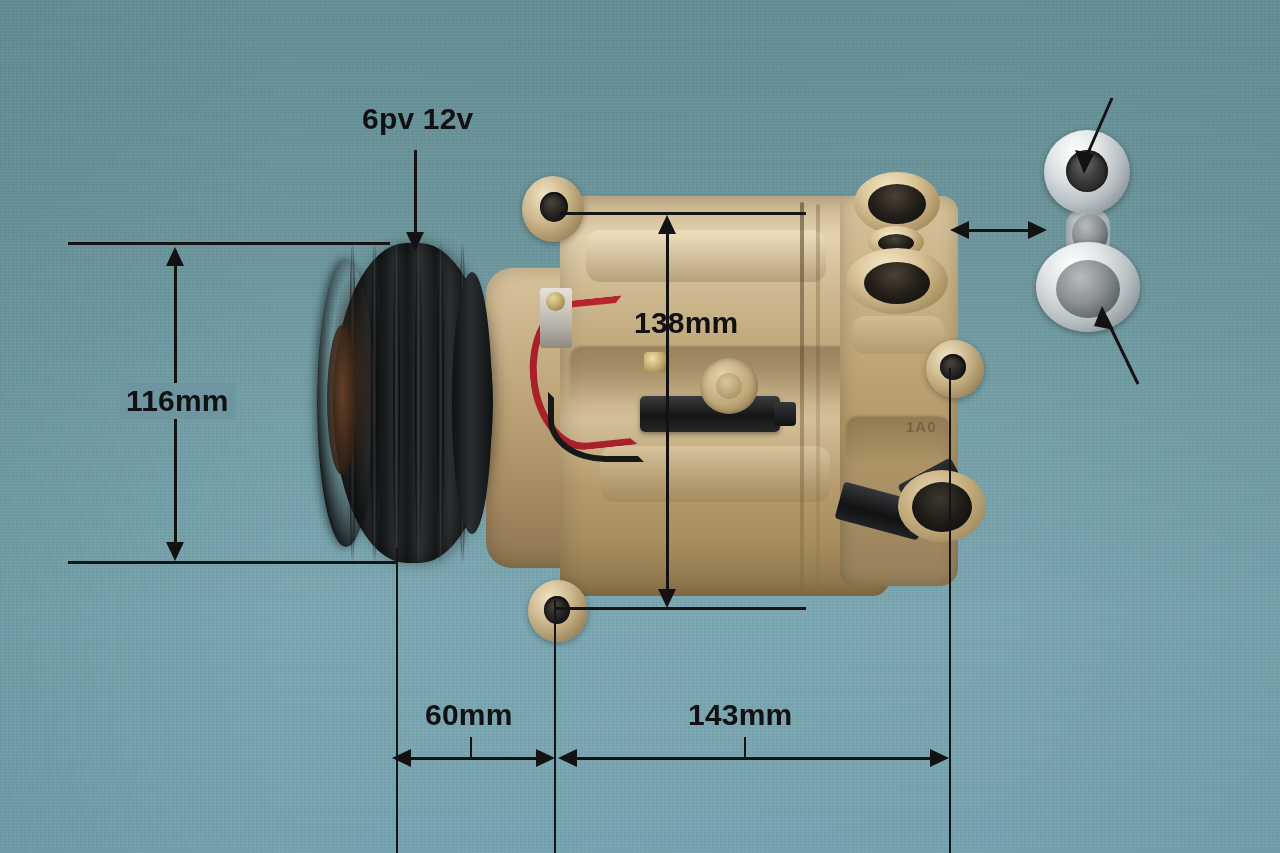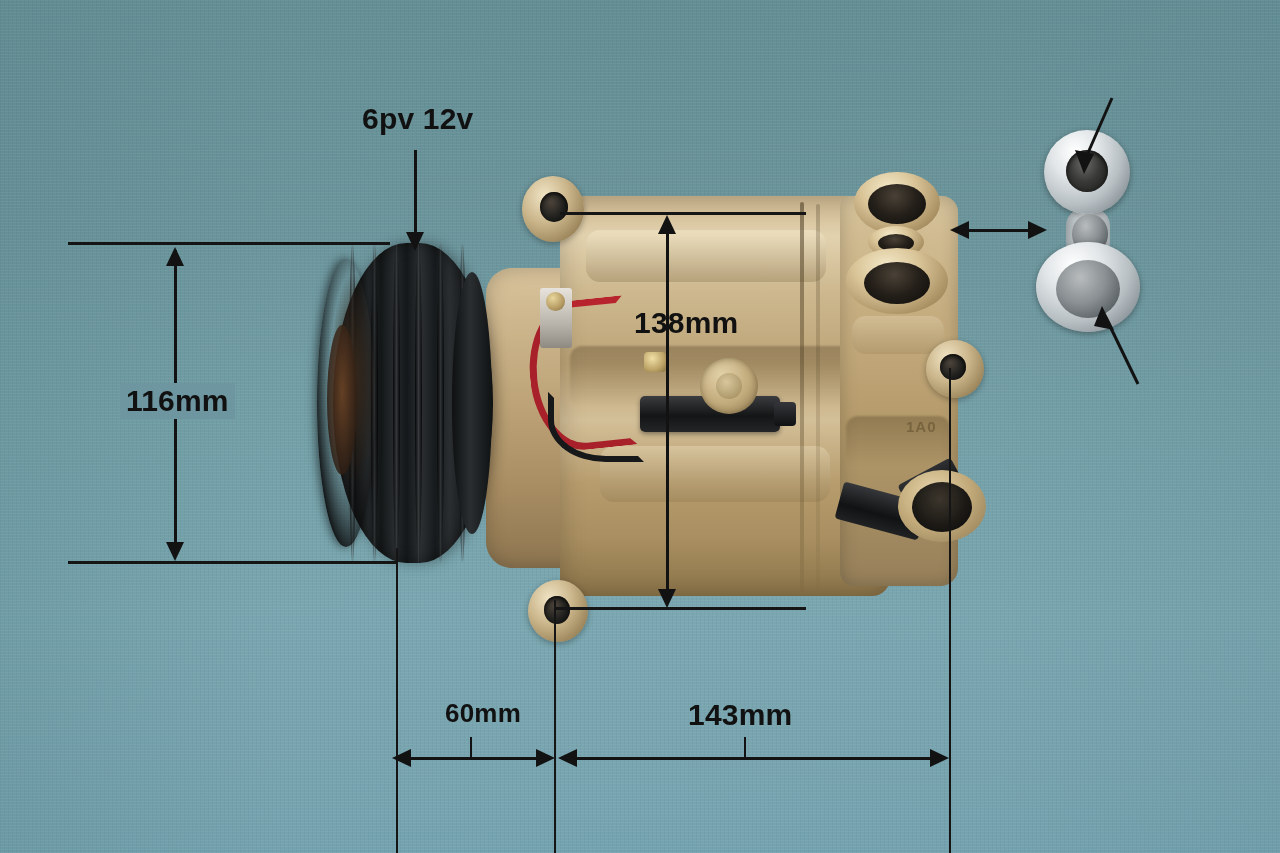--- a/index.html
+++ b/index.html
@@ -316,21 +316,21 @@
   <div class="ln hline thin" style="left:556px;top:607px;width:250px;"></div>
   <div class="ln vline" style="left:666px;top:220px;height:382px;"></div>
   <div class="ah ah-up" style="left:658px;top:215px;"></div>
   <div class="ah ah-down" style="left:658px;top:589px;"></div>
   <div class="lbl" style="left:634px;top:308px;font-size:30px;">138mm</div>
 
   <div class="ln vline thin" style="left:396px;top:548px;height:305px;width:2px;"></div>
   <div class="ln vline thin" style="left:554px;top:600px;height:253px;width:2px;"></div>
   <div class="ln vline thin" style="left:949px;top:368px;height:485px;width:2px;"></div>
 
-  <div class="lbl" style="left:445px;top:700px;font-size:26px;">60mm</div>
+  <div class="lbl" style="left:425px;top:700px;font-size:30px;">60mm</div>
   <div class="ln vline" style="left:470px;top:737px;height:22px;width:2px;"></div>
   <div class="ln hline" style="left:404px;top:757px;width:144px;"></div>
   <div class="ah ah-left" style="left:392px;top:749px;"></div>
   <div class="ah ah-right" style="left:536px;top:749px;"></div>
 
   <div class="lbl" style="left:688px;top:700px;font-size:30px;">143mm</div>
   <div class="ln vline" style="left:744px;top:737px;height:22px;width:2px;"></div>
   <div class="ln hline" style="left:566px;top:757px;width:376px;"></div>
   <div class="ah ah-left" style="left:558px;top:749px;"></div>
   <div class="ah ah-right" style="left:930px;top:749px;"></div>

